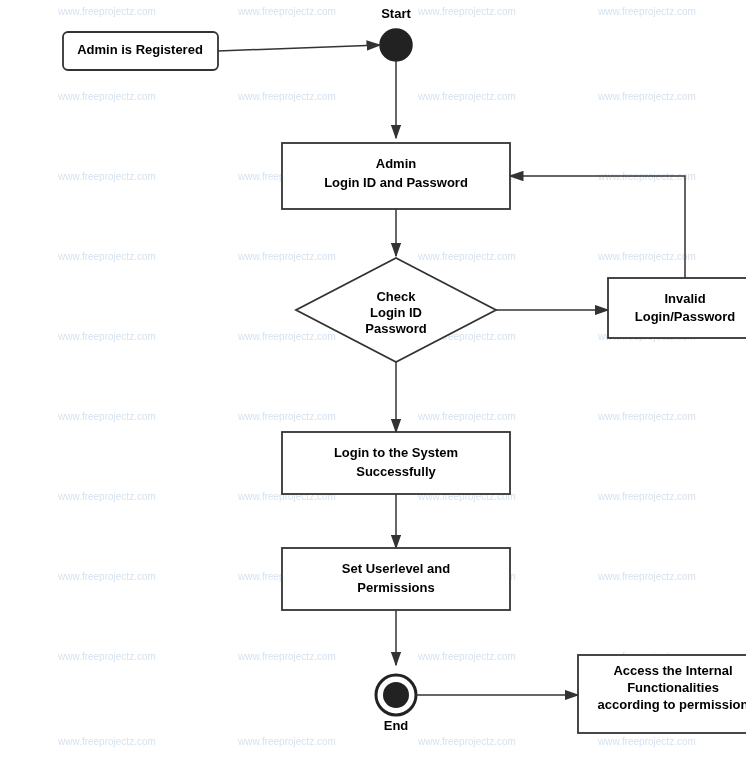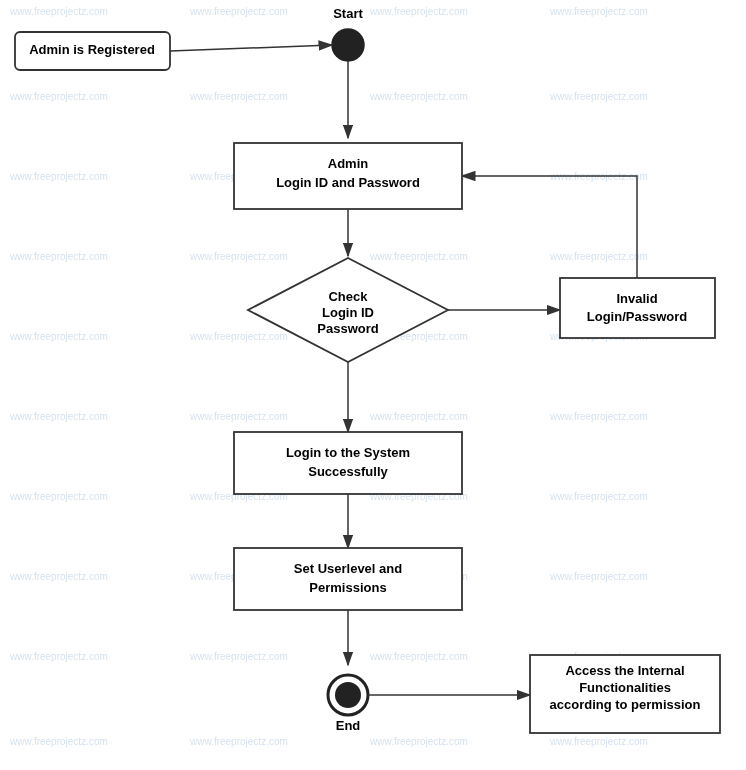--- a/index.html
+++ b/index.html
@@ -11,20 +11,21 @@
       font-size: 13px;
       position: relative;
       overflow: hidden;
     }
 
     .diagram-container {
       position: absolute;
       top: 0; left: 0;
       width: 746px;
       height: 770px;
+      padding-left: 48px;
     }
 
     svg {
       width: 746px;
       height: 770px;
     }
 
     .box-label {
       font-family: Arial, sans-serif;
       font-size: 13px;

